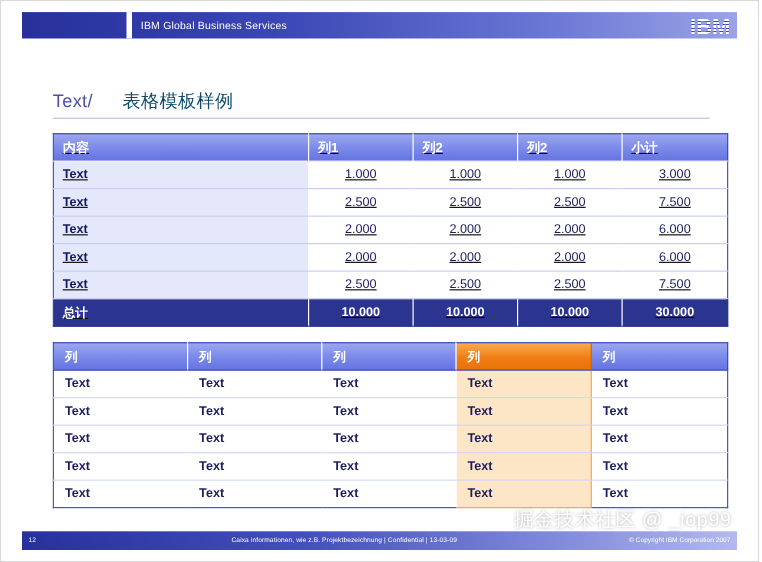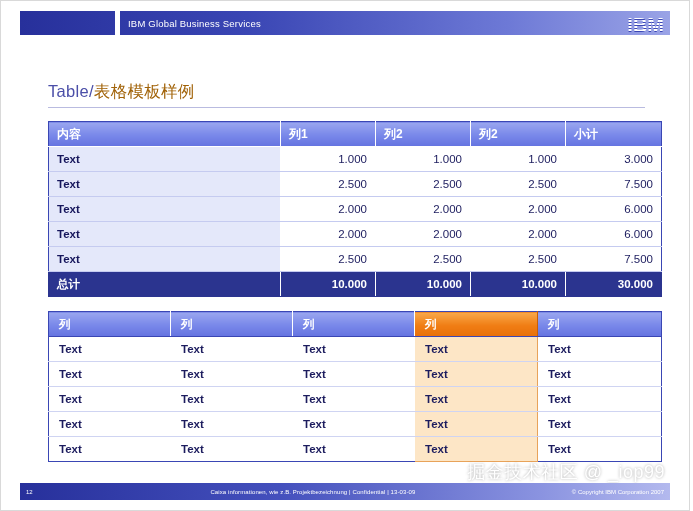--- a/index.html
+++ b/index.html
@@ -64,39 +64,41 @@
   .slide-title {
     position: absolute;
     left: 47px;
     top: 80px;
     font-size: 16.5px;
     color: #4b4fa8;
     letter-spacing: 0.3px;
     white-space: nowrap;
   }
   .slide-title .cn {
-    color: #a16207;
+    color: #0c4a6e;
+    margin-left: 27px;
   }
   .title-rule {
     position: absolute;
     left: 47px;
     top: 106px;
     width: 597px;
     height: 1px;
     background: #b9bbe0;
   }
   
   .table1 {
     position: absolute;
     left: 47px;
     top: 120px;
     width: 613px;
     border-collapse: collapse;
     table-layout: fixed;
     font-size: 11.5px;
+    text-decoration: underline;
   }
   .table1 th, .table1 td {
     height: 25px;
     padding: 0 8px;
     box-sizing: border-box;
     border: 1px solid #ffffff;
   }
   .table1 thead th {
     background: linear-gradient(to bottom, #9aa6ef 0%, #7b8aea 50%, #6473e0 100%);
     color: #ffffff;
@@ -109,21 +111,21 @@
     text-align: left;
     border-left: 1px solid #3a46b4;
   }
   .table1 thead th.last {
     border-right: 1px solid #3a46b4;
     margin-top: 32px;
   }
   .table1 tbody td {
     background: #e9ecfb;
     color: #1c1c5e;
-    text-align: right;
+    text-align: center;
     border-bottom: 1px solid #c5cbf0;
   }
   .table1 tbody td.label {
     text-align: left;
     font-weight: bold;
     color: #16165c;
     background: #e4e8fa;
     border-left: 1px solid #3a46b4;
   }
   .table1 tbody td.numcell {
@@ -243,21 +245,21 @@
 
 <div class="slide">
 
   <div class="header">
     <div class="header-accent"></div>
     <div class="header-title">IBM Global Business Services</div>
     <div class="ibm-logo">IBM</div>
   </div>
 
   <div class="slide-title">
-    <span>Table/</span><span class="cn">表格模板样例</span>
+    <span>Text/</span><span class="cn">表格模板样例</span>
   </div>
   <div class="title-rule"></div>
 
   <table class="table1">
     <colgroup>
       <col style="width:232px">
       <col style="width:95px">
       <col style="width:95px">
       <col style="width:95px">
       <col style="width:96px">

